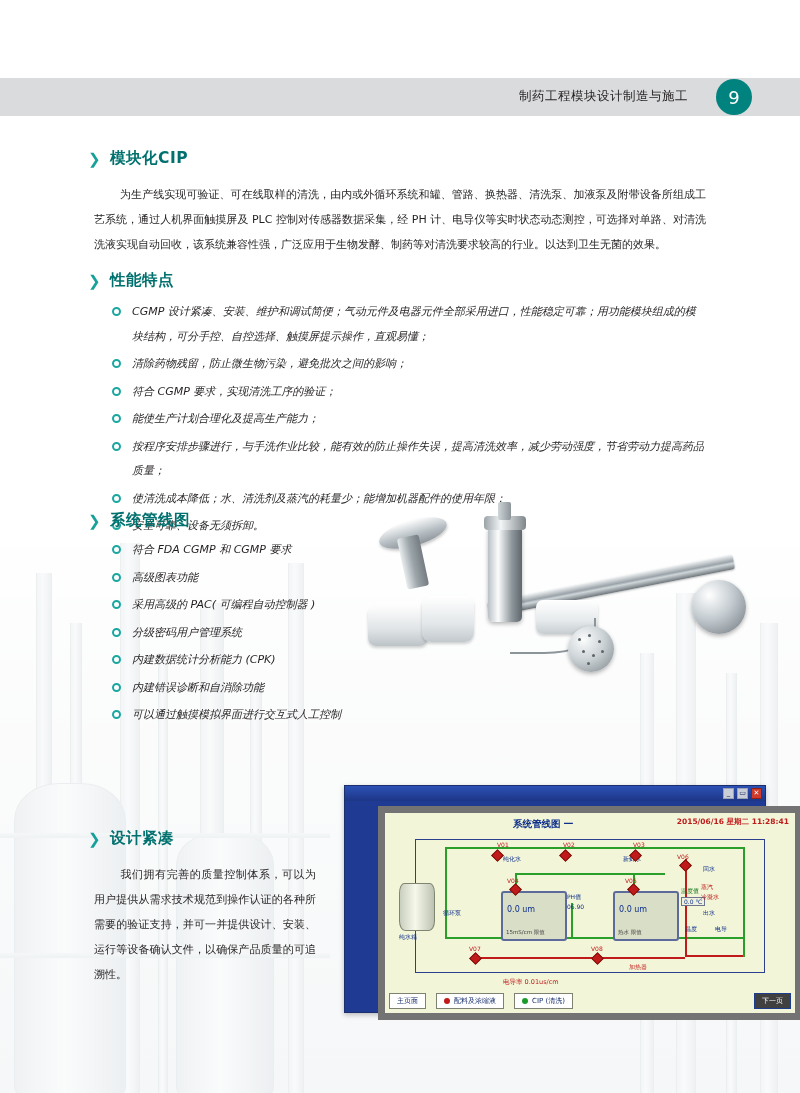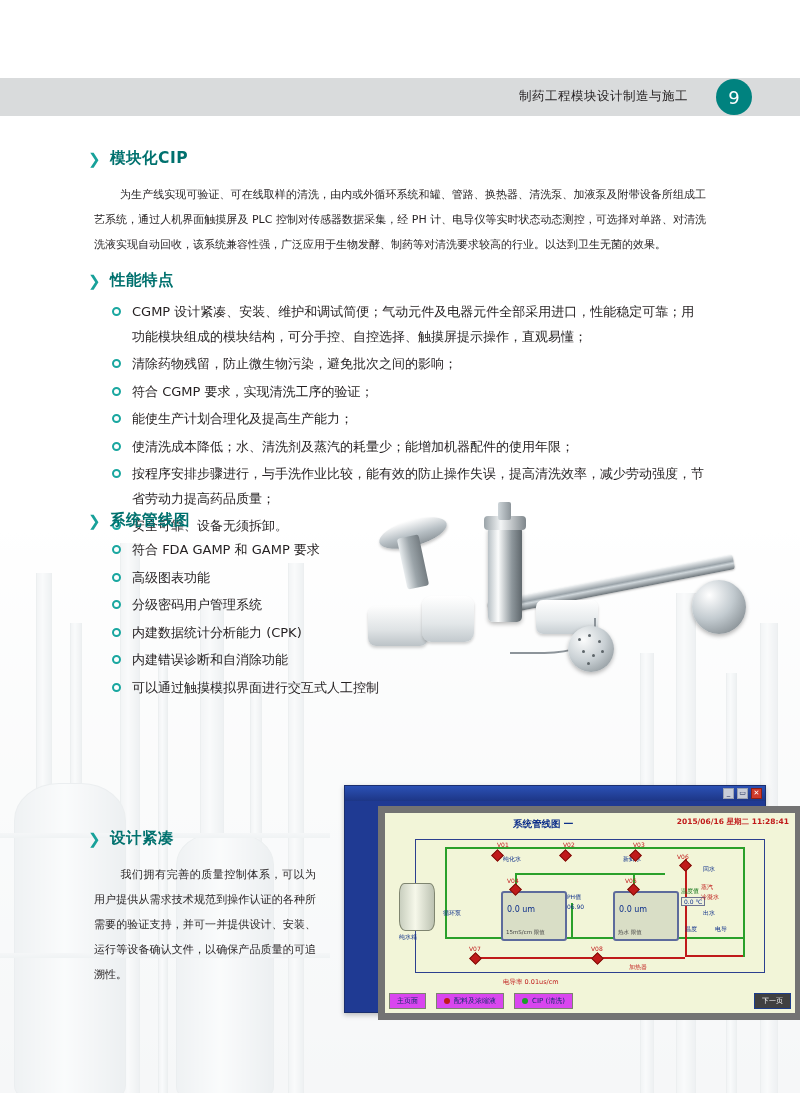--- a/index.html
+++ b/index.html
@@ -118,24 +118,25 @@
   
   .blist {
     position: absolute;
     list-style: none;
     margin: 0;
     padding: 0;
   }
   .blist li {
     position: relative;
     padding-left: 20px;
-    font-size: 13px;
+    font-size: 11px;
     line-height: 24.5px;
     color: #231f20;
     margin-bottom: 3px;
+    font-style: italic;
   }
   .blist li .dot {
     position: absolute;
     left: 0;
     top: 7px;
     width: 9px;
     height: 9px;
     border-radius: 50%;
     border: 2px solid #1aa7a0;
     background: #ffffff;
@@ -402,21 +403,21 @@
     right: 4px;
     height: 17px;
     display: flex;
     align-items: center;
     gap: 10px;
     font-size: 7px;
     color: #123;
   }
   .hmi-screen .btn {
     border: 1px solid #7d8270;
-    background: #d946ef;
+    background: #ffffff;
     padding: 2px 7px;
     font-size: 7px;
     color: #102a6b;
     white-space: nowrap;
   }
   .hmi-screen .btn.lamp::before {
     content: "";
     display: inline-block;
     width: 6px; height: 6px;
     border-radius: 50%;
@@ -478,32 +479,33 @@
 
   <div class="sec-head" style="left:88px; top:270px;">
     <span class="chev">❯</span>
     <span class="txt">性能特点</span>
   </div>
   <ul class="blist" style="left:112px; top:300px; width:592px;">
     <li><span class="dot"></span><span>CGMP 设计紧凑、安装、维护和调试简便；气动元件及电器元件全部采用进口，性能稳定可靠；用功能模块组成的模块结构，可分手控、自控选择、触摸屏提示操作，直观易懂；</span></li>
     <li><span class="dot"></span><span>清除药物残留，防止微生物污染，避免批次之间的影响；</span></li>
     <li><span class="dot"></span><span>符合 CGMP 要求，实现清洗工序的验证；</span></li>
     <li><span class="dot"></span><span>能使生产计划合理化及提高生产能力；</span></li>
+    <li><span class="dot"></span><span>按程序安排步骤进行，与手洗作业比较，能有效的防止操作失误，提高清洗效率，减少劳动强度，节省劳动力提高药品质量；</span></li>
     <li><span class="dot"></span><span>使清洗成本降低；水、清洗剂及蒸汽的耗量少；能增加机器配件的使用年限；</span></li>
-    <li><span class="dot"></span><span>按程序安排步骤进行，与手洗作业比较，能有效的防止操作失误，提高清洗效率，减少劳动强度，节省劳动力提高药品质量；</span></li>
     <li><span class="dot"></span><span>安全可靠、设备无须拆卸。</span></li>
   </ul>
 
   <div class="sec-head" style="left:88px; top:510px;">
     <span class="chev">❯</span>
     <span class="txt">系统管线图</span>
   </div>
   <ul class="blist" style="left:112px; top:538px; width:300px;">
-    <li><span class="dot"></span><span>符合 FDA GAMP 和 GAMP 要求</span></li>
+    <li><span class="dot"></span><span>符合 FDA CGMP 和 CGMP 要求</span></li>
     <li><span class="dot"></span><span>高级图表功能</span></li>
+    <li><span class="dot"></span><span>采用高级的 PAC( 可编程自动控制器 )</span></li>
     <li><span class="dot"></span><span>分级密码用户管理系统</span></li>
     <li><span class="dot"></span><span>内建数据统计分析能力 (CPK)</span></li>
     <li><span class="dot"></span><span>内建错误诊断和自消除功能</span></li>
     <li><span class="dot"></span><span>可以通过触摸模拟界面进行交互式人工控制</span></li>
   </ul>
 
   <div class="product">
     <div class="metal-rod"></div>
     <div class="flange"></div>
     <div class="flange-neck"></div>

